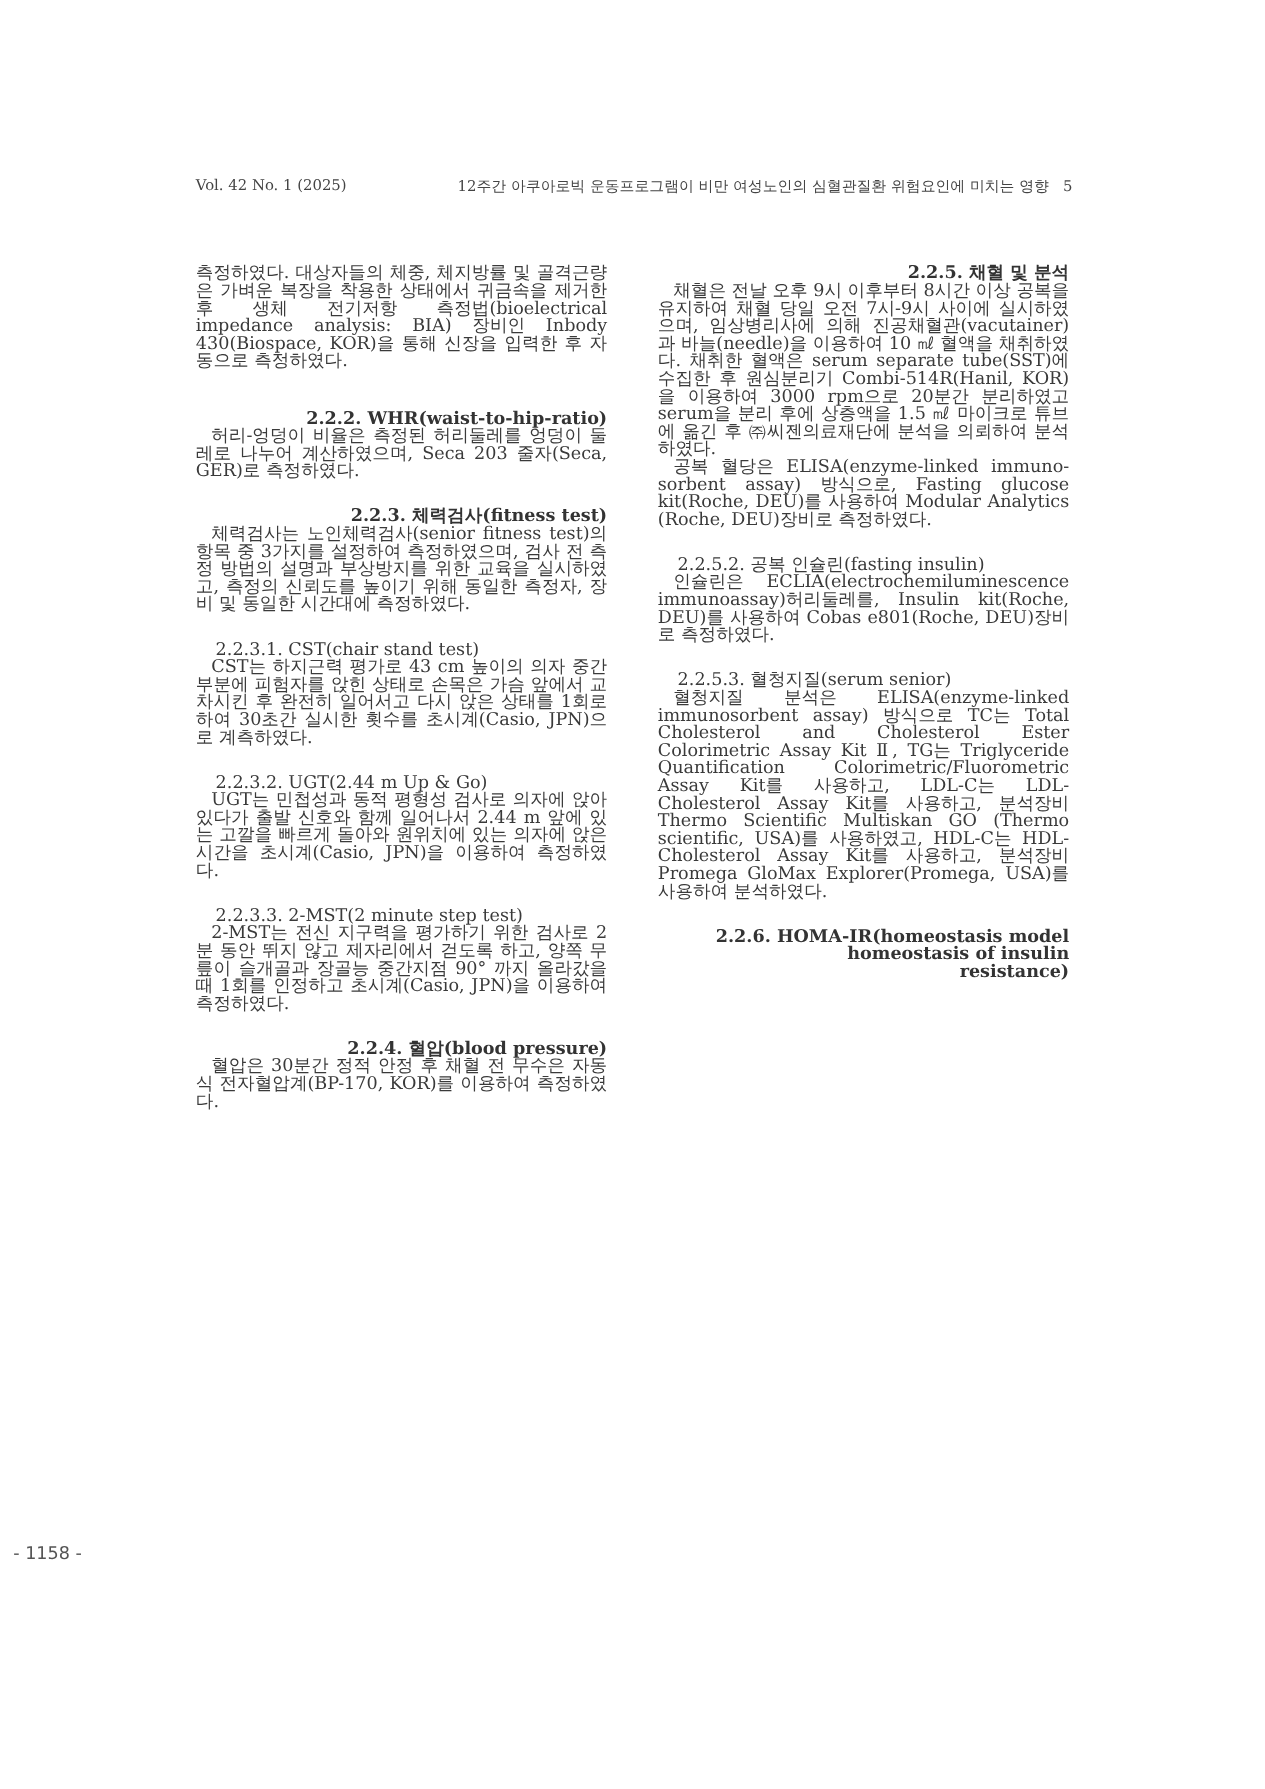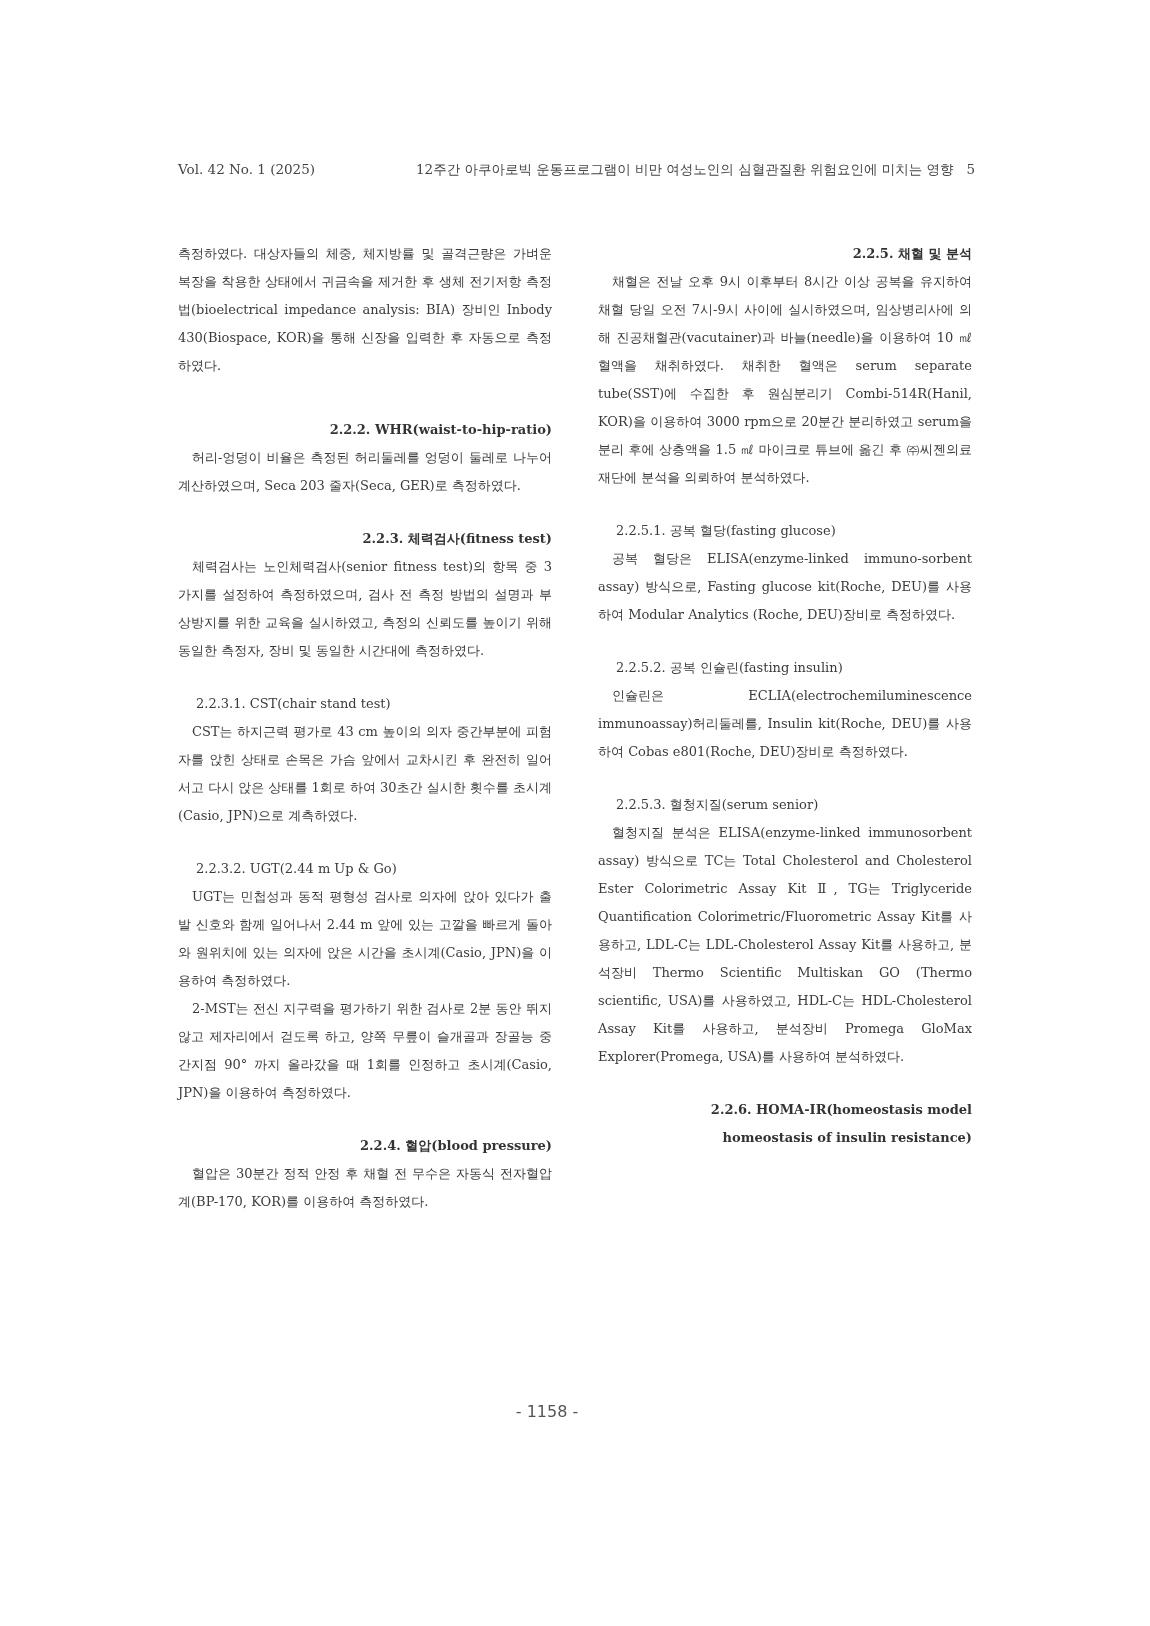--- a/index.html
+++ b/index.html
@@ -2,31 +2,31 @@
 <html><head>
 <meta charset="utf-8">
 <style>
   html, body { margin:0; padding:0; background:#ffffff; }
   body { width:1150px; height:1626px; position:relative; overflow:hidden;
          font-family:"DejaVu Serif","Liberation Serif",serif; color:#3a3a3a; }
   .header { position:absolute; top:161px; left:178px; right:175px; height:20px;
             font-size:13.5px; color:#444; }
   .header .vol { position:absolute; left:0; top:0; }
   .header .runhead { position:absolute; right:0; top:0; white-space:nowrap; }
-  .col { position:absolute; top:240px; width:374px; font-size:13px; line-height:28px; }
+  .col { position:absolute; top:240px; width:374px; font-size:16px; line-height:16px; }
   .col.left { left:178px; }
   .col.right { left:598px; }
   .para { text-align:justify; text-indent:14px; margin:0; }
   .para.noindent { text-indent:0; }
   .h3 { font-weight:bold; margin:25px 0 0 18px; color:#333;text-align:right; }
   .h4 { margin:25px 0 0 18px; }
   .h3.first { margin-top:0; }
   .h3 .cont { display:block; padding-left:52px; }
-  .pagenum { position:absolute; top:1402px; left:0; width:1094px; text-align:center;
-             font-family:"DejaVu Sans","Liberation Sans",sans-serif; font-size:16px; color:#555; }
+  .pagenum { position:absolute; top:1402px; left:0; width:1094px; 
+             font-family:"DejaVu Sans","Liberation Sans",sans-serif; font-size:16px; color:#555;padding-left:12px; }
 </style>
 </head>
 <body>
 
 <div class="header">
   <span class="vol">Vol. 42 No. 1 (2025)</span>
   <span class="runhead"><span>12주간 아쿠아로빅 운동프로그램이 비만 여성노인의 심혈관질환 위험요인에 미치는 영향</span>&nbsp;&nbsp;&nbsp;<span>5</span></span>
 </div>
 
 <div class="col left">
@@ -37,31 +37,31 @@
 
   <div class="h3">2.2.3. 체력검사(fitness test)</div>
   <p class="para">체력검사는 노인체력검사(senior fitness test)의 항목 중 3가지를 설정하여 측정하였으며, 검사 전 측정 방법의 설명과 부상방지를 위한 교육을 실시하였고, 측정의 신뢰도를 높이기 위해 동일한 측정자, 장비 및 동일한 시간대에 측정하였다.</p>
 
   <div class="h4">2.2.3.1. CST(chair stand test)</div>
   <p class="para">CST는 하지근력 평가로 43 cm 높이의 의자 중간부분에 피험자를 앉힌 상태로 손목은 가슴 앞에서 교차시킨 후 완전히 일어서고 다시 앉은 상태를 1회로 하여 30초간 실시한 횟수를 초시계(Casio, JPN)으로 계측하였다.</p>
 
   <div class="h4">2.2.3.2. UGT(2.44 m Up &amp; Go)</div>
   <p class="para">UGT는 민첩성과 동적 평형성 검사로 의자에 앉아 있다가 출발 신호와 함께 일어나서 2.44 m 앞에 있는 고깔을 빠르게 돌아와 원위치에 있는 의자에 앉은 시간을 초시계(Casio, JPN)을 이용하여 측정하였다.</p>
 
+  <div class="h4">2.2.3.3. 2-MST(2 minute step test)</div>
   <p class="para">2-MST는 전신 지구력을 평가하기 위한 검사로 2분 동안 뛰지 않고 제자리에서 걷도록 하고, 양쪽 무릎이 슬개골과 장골능 중간지점 90° 까지 올라갔을 때 1회를 인정하고 초시계(Casio, JPN)을 이용하여 측정하였다.</p>
 
   <div class="h3">2.2.4. 혈압(blood pressure)</div>
   <p class="para">혈압은 30분간 정적 안정 후 채혈 전 무수은 자동식 전자혈압계(BP-170, KOR)를 이용하여 측정하였다.</p>
 </div>
 
 <div class="col right">
   <div class="h3 first">2.2.5. 채혈 및 분석</div>
   <p class="para">채혈은 전날 오후 9시 이후부터 8시간 이상 공복을 유지하여 채혈 당일 오전 7시-9시 사이에 실시하였으며, 임상병리사에 의해 진공채혈관(vacutainer)과 바늘(needle)을 이용하여 10 ㎖ 혈액을 채취하였다. 채취한 혈액은 serum separate tube(SST)에 수집한 후 원심분리기 Combi-514R(Hanil, KOR)을 이용하여 3000 rpm으로 20분간 분리하였고 serum을 분리 후에 상층액을 1.5 ㎖ 마이크로 튜브에 옮긴 후 ㈜씨젠의료재단에 분석을 의뢰하여 분석하였다.</p>
 
-  <div class="h4">2.2.5.1. 공복 혈당(fasting glucose)</div>
   <p class="para">공복 혈당은 ELISA(enzyme-linked immuno-sorbent assay) 방식으로, Fasting glucose kit(Roche, DEU)를 사용하여 Modular Analytics (Roche, DEU)장비로 측정하였다.</p>
 
   <div class="h4">2.2.5.2. 공복 인슐린(fasting insulin)</div>
   <p class="para">인슐린은 ECLIA(electrochemiluminescence immunoassay)허리둘레를, Insulin kit(Roche, DEU)를 사용하여 Cobas e801(Roche, DEU)장비로 측정하였다.</p>
 
   <div class="h4">2.2.5.3. 혈청지질(serum senior)</div>
   <p class="para">혈청지질 분석은 ELISA(enzyme-linked immunosorbent assay) 방식으로 TC는 Total Cholesterol and Cholesterol Ester Colorimetric Assay Kit Ⅱ, TG는 Triglyceride Quantification Colorimetric/Fluorometric Assay Kit를 사용하고, LDL-C는 LDL-Cholesterol Assay Kit를 사용하고, 분석장비 Thermo Scientific Multiskan GO (Thermo scientific, USA)를 사용하였고, HDL-C는 HDL-Cholesterol Assay Kit를 사용하고, 분석장비 Promega GloMax Explorer(Promega, USA)를 사용하여 분석하였다.</p>
 
   <div class="h3">
     <span>2.2.6. HOMA-IR(homeostasis model</span>

